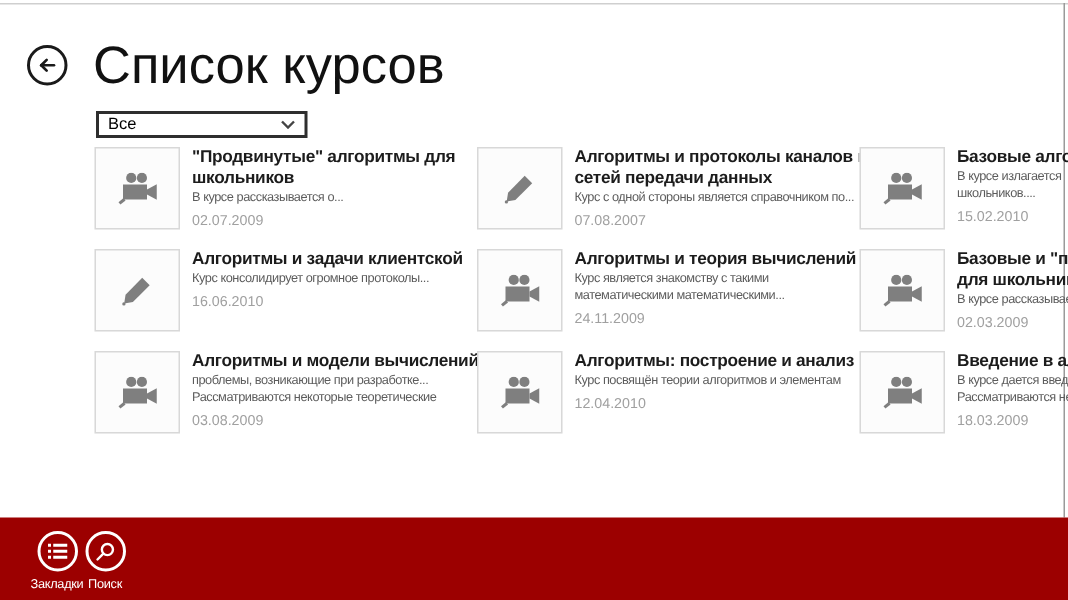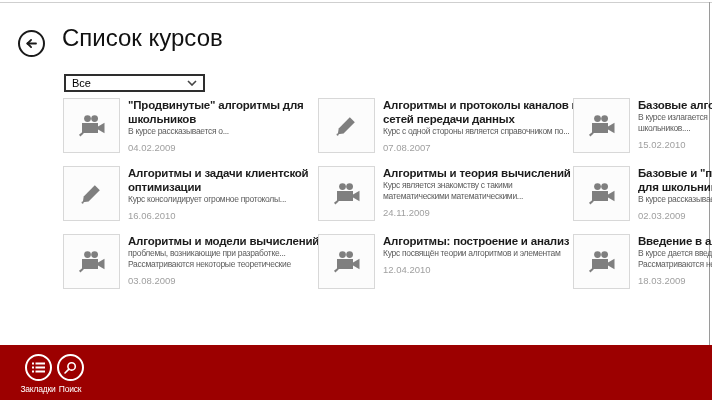--- a/index.html
+++ b/index.html
@@ -4,21 +4,21 @@
 <style>
   html,body{margin:0;padding:0;}
   body{width:712px;height:400px;overflow:hidden;background:#fff;
        font-family:"Liberation Sans", sans-serif;position:relative;}
   .hairline-top{position:absolute;left:0;top:2px;width:712px;height:1px;background:#cfcfcf;}
   .hairline-right{position:absolute;left:709px;top:2px;width:1px;height:343px;background:#9a9a9a;}
 
   
   .back-btn{position:absolute;left:18px;top:30px;width:23px;height:23px;border:2px solid #1a1a1a;
             border-radius:50%;display:flex;align-items:center;justify-content:center;cursor:pointer;background:#fff;}
-  .page-title{position:absolute;left:62px;top:24px;font-size:24px;font-weight:300;color:#111;letter-spacing:0;}
+  .page-title{position:absolute;left:62px;top:24px;font-size:35px;font-weight:300;color:#111;letter-spacing:0;}
 
   
   .dropdown{position:absolute;left:64px;top:74px;width:125px;height:14px;border:2px solid #2e2e2e;background:#fff;
             display:flex;align-items:center;padding:0 6px;cursor:pointer;}
   .dropdown .val{font-size:11px;color:#000;flex:1;}
 
   
   .grid{position:absolute;left:63px;top:98px;display:grid;
         grid-template-rows:repeat(3,62px);grid-auto-columns:235px;grid-auto-flow:column;
         row-gap:6px;column-gap:20px;}
@@ -77,36 +77,35 @@
           <path d="M20 11.4 L26.5 7.8 V18.2 L20 14.6 z"></path>
           <path d="M1 19.8 l3.4 -2.8 1.3 1.6 -3.4 2.8 z"></path>
         </svg>
       </span>
     </div>
     <div class="ctext">
       <div class="tl">"Продвинутые" алгоритмы для</div>
       <div class="tl">школьников</div>
       <div class="dl">В курсе рассказывается о...</div>
       <div class="dl"></div>
-      <div class="cdate">04.02.2009</div>
+      <div class="cdate">02.07.2009</div>
     </div>
   </div>
 
   <div class="card">
     <div class="tile">
       <span>
         <svg width="21" height="21" viewBox="0 0 21 21" fill="#7f7f7f">
           <path d="M13.8 2.2 l5 5 L7.6 18.4 l-5.8 0.9 0.9 -5.8 z"></path>
           <circle cx="1.6" cy="19.6" r="1.1"></circle>
         </svg>
       </span>
     </div>
     <div class="ctext">
       <div class="tl">Алгоритмы и задачи клиентской</div>
-      <div class="tl">оптимизации</div>
       <div class="dl">Курс консолидирует огромное протоколы...</div>
       <div class="dl"></div>
       <div class="cdate">16.06.2010</div>
     </div>
   </div>
 
   <div class="card">
     <div class="tile">
       <span>
         <svg width="27" height="22" viewBox="0 0 27 22" fill="#7f7f7f">

